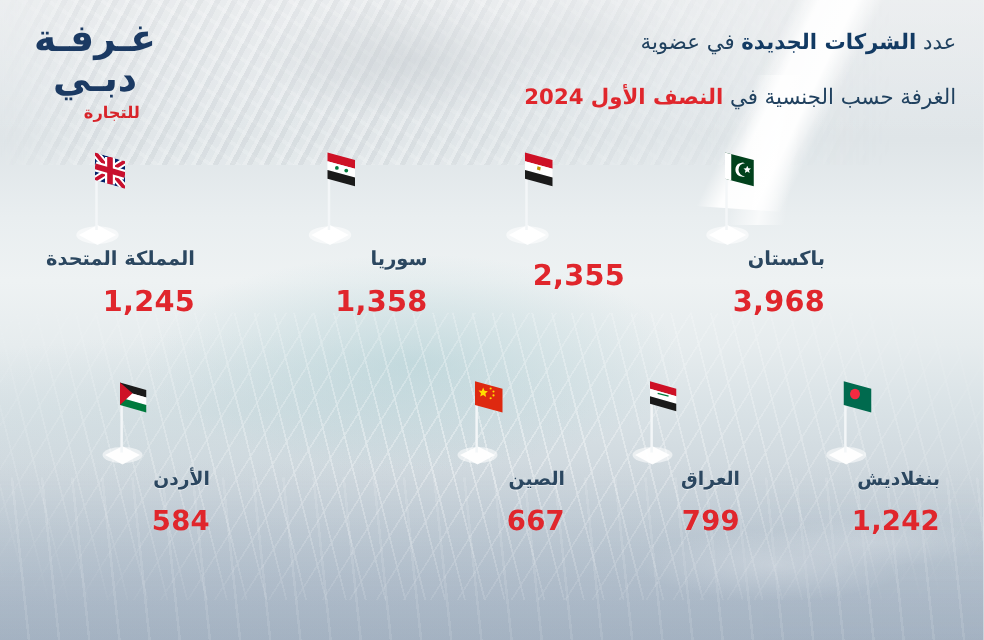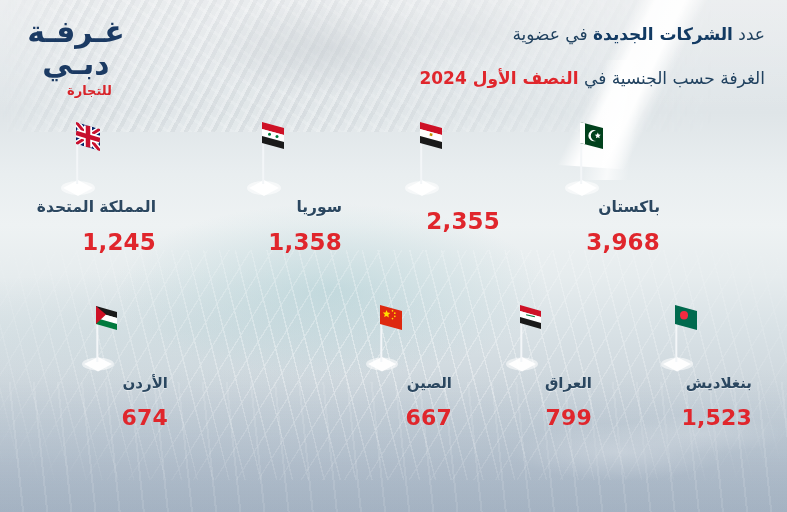--- a/index.html
+++ b/index.html
@@ -270,21 +270,21 @@
           <ellipse cx="31" cy="64" rx="16" ry="6.5" fill="#ffffff" opacity=".55"></ellipse>
           <path d="M31 57 L45 64 L31 71.5 L17 64 Z" fill="#ffffff" opacity=".92"></path>
           <rect x="29.3" y="10" width="2" height="52" fill="#f3f6f8"></rect>
           <path d="M29 6 L50 12 L50 18 L29 12 Z" fill="#1a1a1a"></path>
           <path d="M29 12 L50 18 L50 24 L29 18 Z" fill="#ffffff"></path>
           <path d="M29 18 L50 24 L50 30 L29 24 Z" fill="#007A3D"></path>
           <path d="M29 6 L39 14.5 L29 24 Z" fill="#CE1126"></path>
         </svg>
       </div>
       <div class="country-label">الأردن</div>
-      <div class="country-value">674</div>
+      <div class="country-value">584</div>
     </div>
 
 
     <div class="cell" style="left:312px;">
       <div class="flagstand">
         <svg class="flag-svg" width="62" height="72" viewBox="0 0 62 72">
           <ellipse cx="31" cy="64" rx="16" ry="6.5" fill="#ffffff" opacity=".55"></ellipse>
           <path d="M31 57 L45 64 L31 71.5 L17 64 Z" fill="#ffffff" opacity=".92"></path>
           <rect x="29.3" y="10" width="2" height="52" fill="#f3f6f8"></rect>
           <path d="M29 5 L51 11 L51 30 L29 24 Z" fill="#DE2910"></path>
@@ -319,17 +319,17 @@
       <div class="flagstand">
         <svg class="flag-svg" width="62" height="72" viewBox="0 0 62 72">
           <ellipse cx="31" cy="64" rx="16" ry="6.5" fill="#ffffff" opacity=".55"></ellipse>
           <path d="M31 57 L45 64 L31 71.5 L17 64 Z" fill="#ffffff" opacity=".92"></path>
           <rect x="29.3" y="10" width="2" height="52" fill="#f3f6f8"></rect>
           <path d="M29 5 L51 11 L51 30 L29 24 Z" fill="#006A4E"></path>
           <ellipse cx="38" cy="15.2" rx="4" ry="4.2" fill="#F42A41"></ellipse>
         </svg>
       </div>
       <div class="country-label">بنغلاديش</div>
-      <div class="country-value">1,523</div>
+      <div class="country-value">1,242</div>
     </div>
   </div>
 
 </div>
 
 </body></html>

